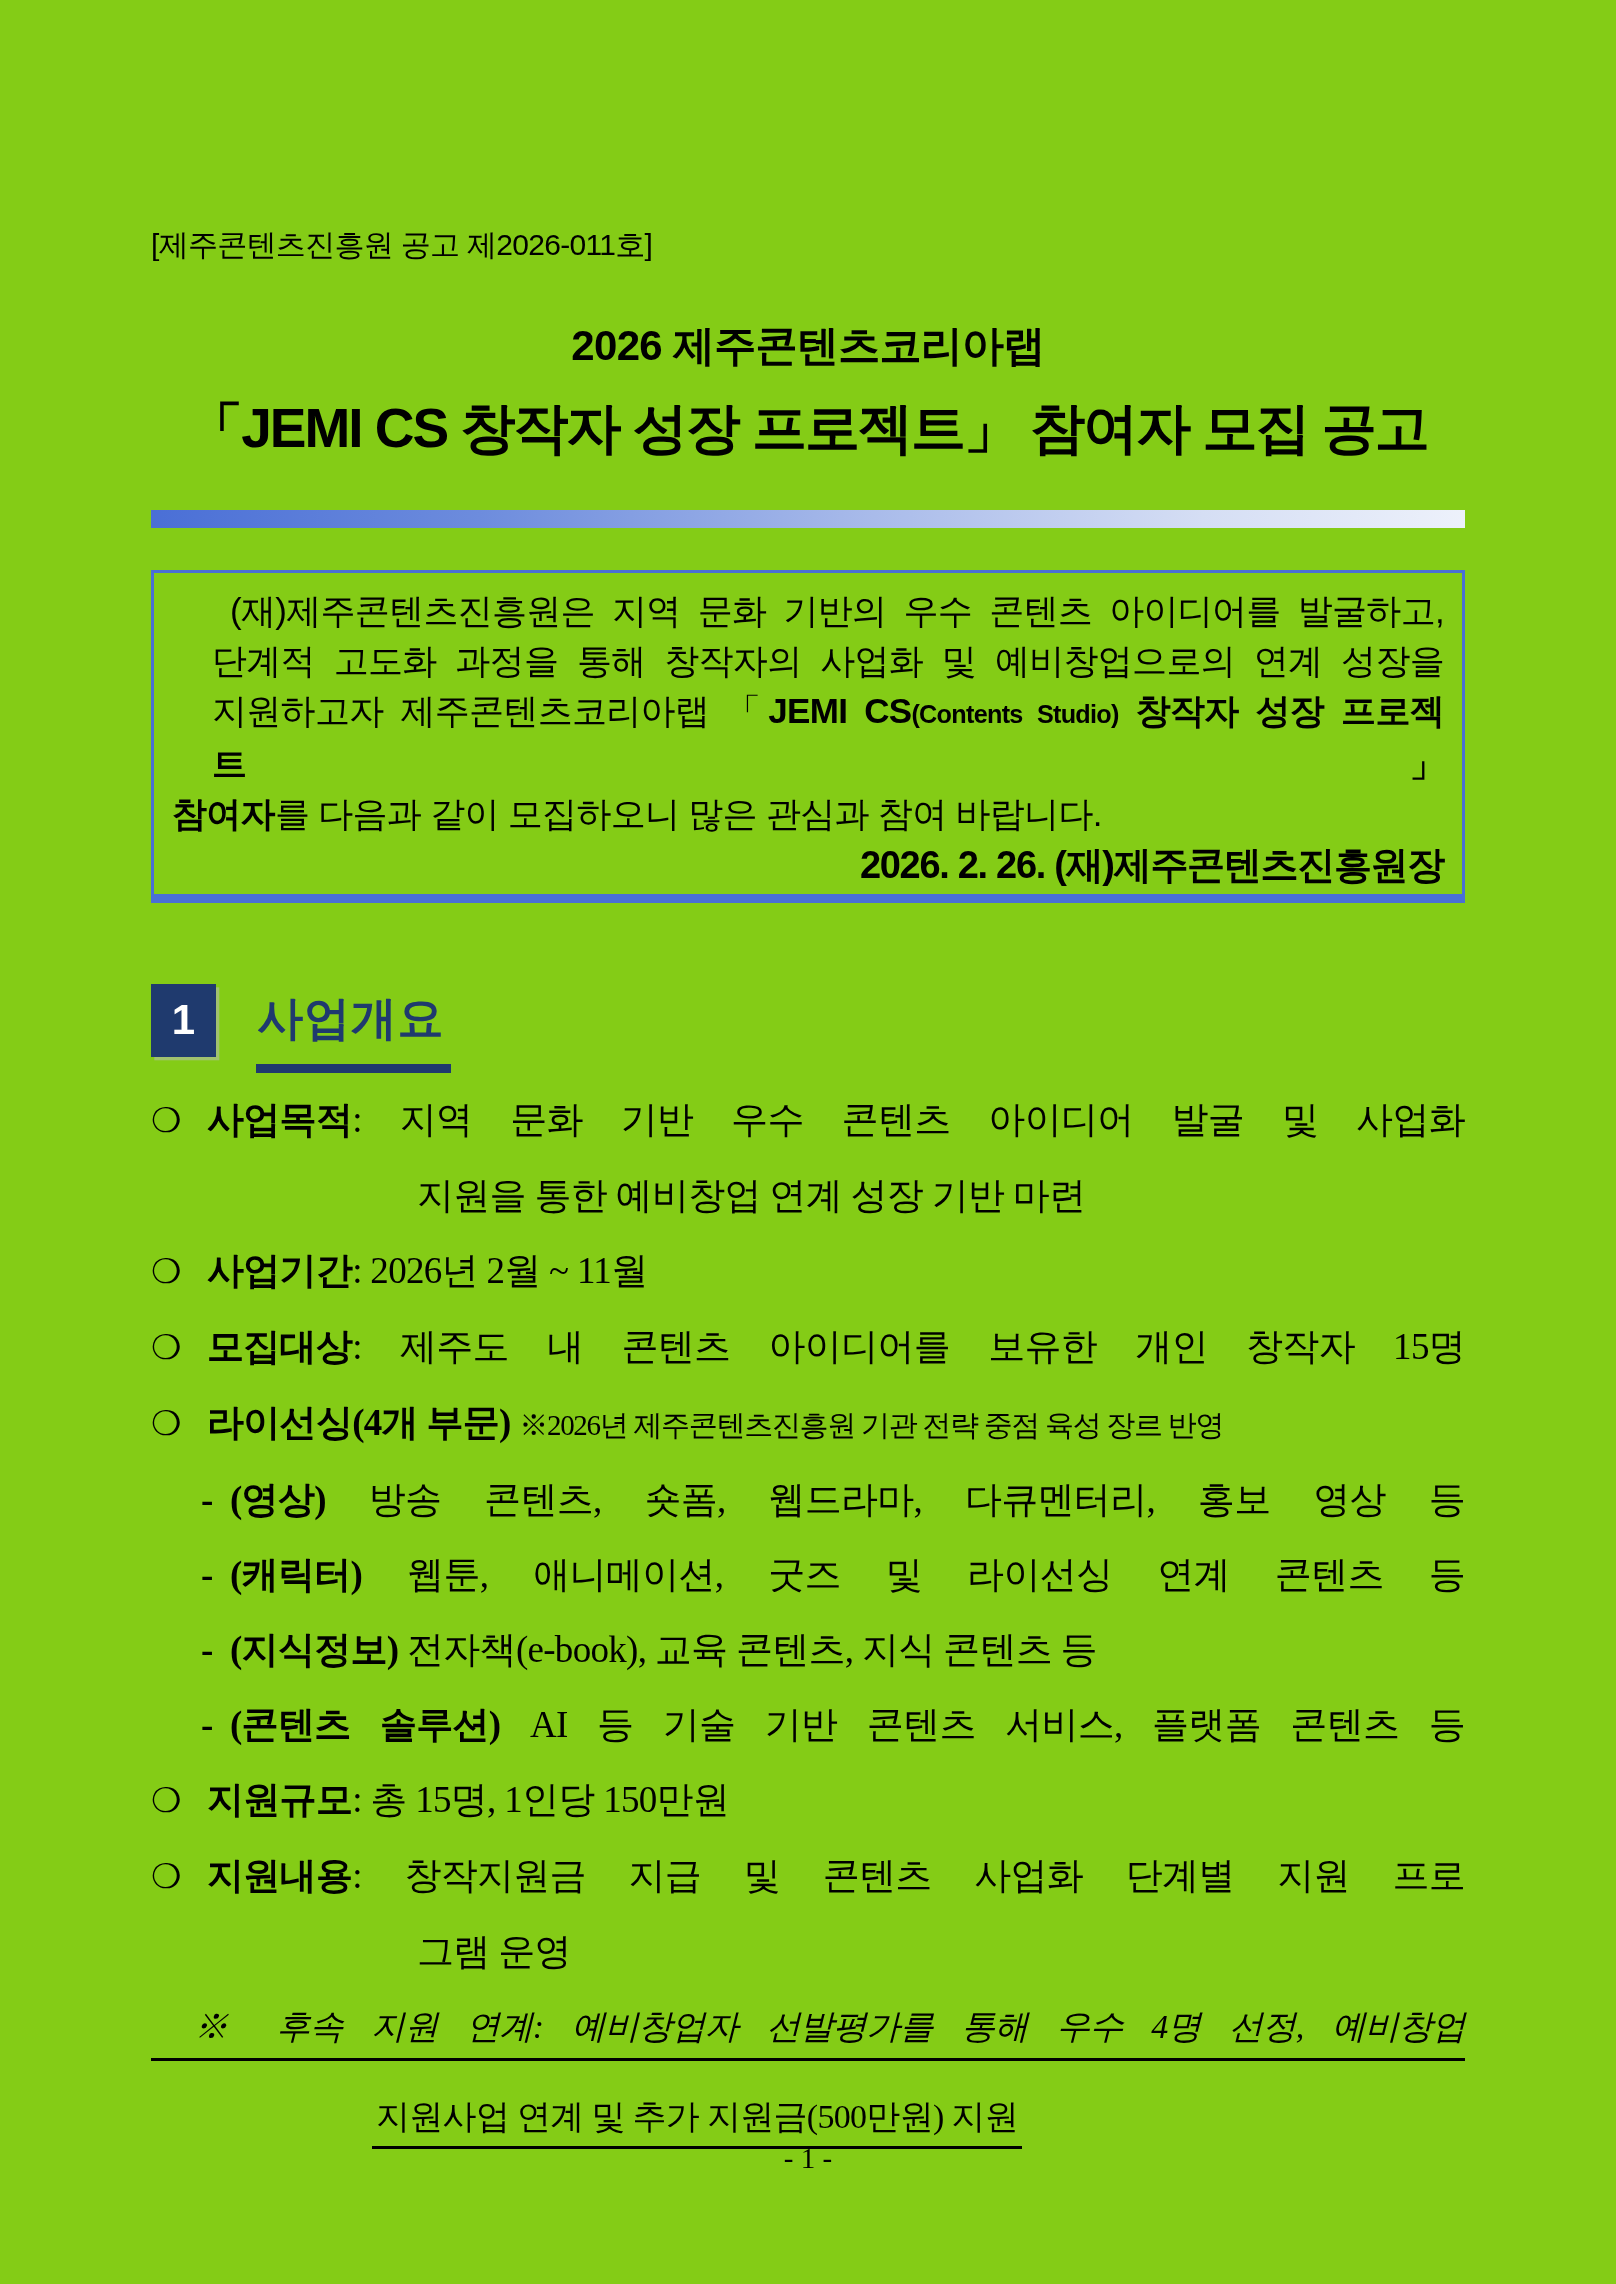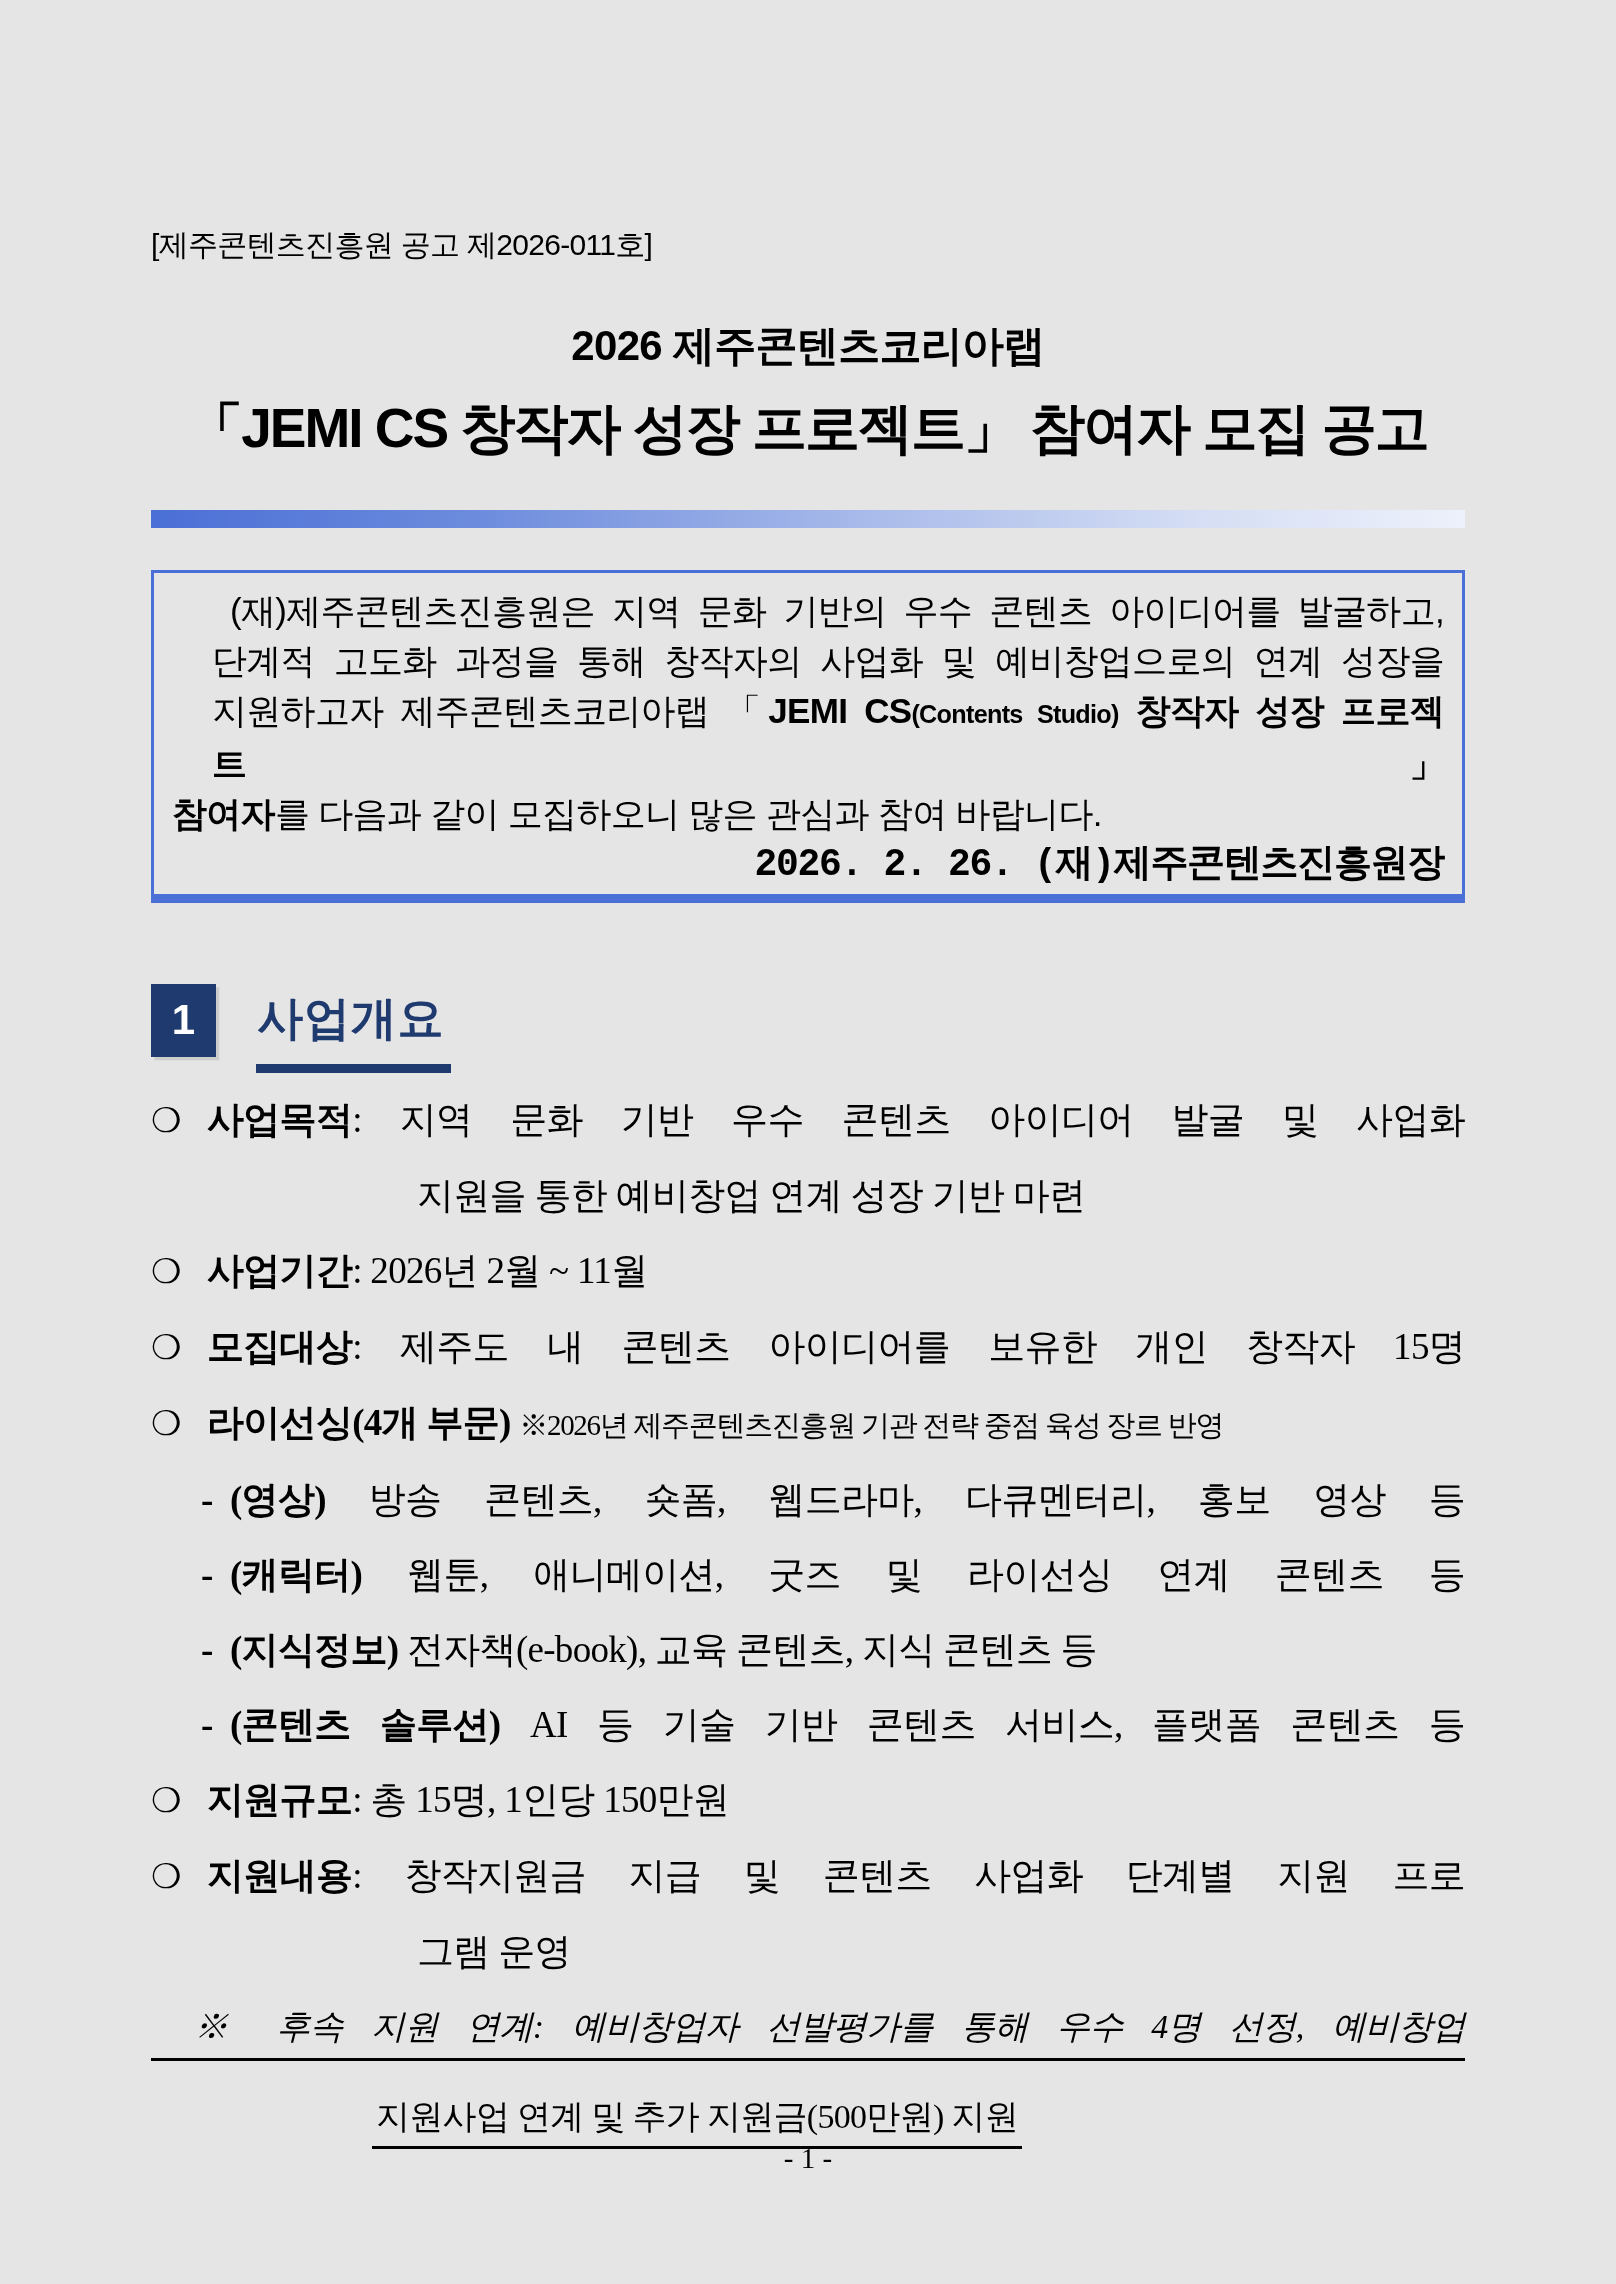--- a/index.html
+++ b/index.html
@@ -11,21 +11,21 @@
   html,body{background:#ffffff;}
   body{
     font-family:"Liberation Serif","DejaVu Serif",serif;
     color:var(--ink);
   }
   .page{
     position:relative;
     width:1616px;
     height:2284px;
     margin:0 auto;
-    background:#e5e5e5;
+    background:#84cc16;
     padding:225px 151px 0 151px;
     overflow:hidden;
   }
   
   .notice{
     font-family:"Liberation Sans","DejaVu Sans",sans-serif;
     font-size:30px;
     letter-spacing:-0.7px;
     color:#000;
   }
@@ -74,21 +74,21 @@
     text-align:justify;
     text-align-last:justify;
     margin-left:40px;
   }
   .ib-indent{ padding-left:18px; }
   .ib-bold{ font-weight:bold; }
   .ib-brand-sub{ font-weight:bold; font-size:0.72em; }
   .ib-date{
     margin-top:5.2px;
     text-align:right;
-    font-family:Liberation Mono, monospace;
+    font-family:Liberation Sans, sans-serif;
     font-weight:bold;
     font-size:38px;
     letter-spacing:-1.3px;
     line-height:42px;
     color:#000;
   }
   
   .section-header{
     margin-top:81px;
     display:flex;

